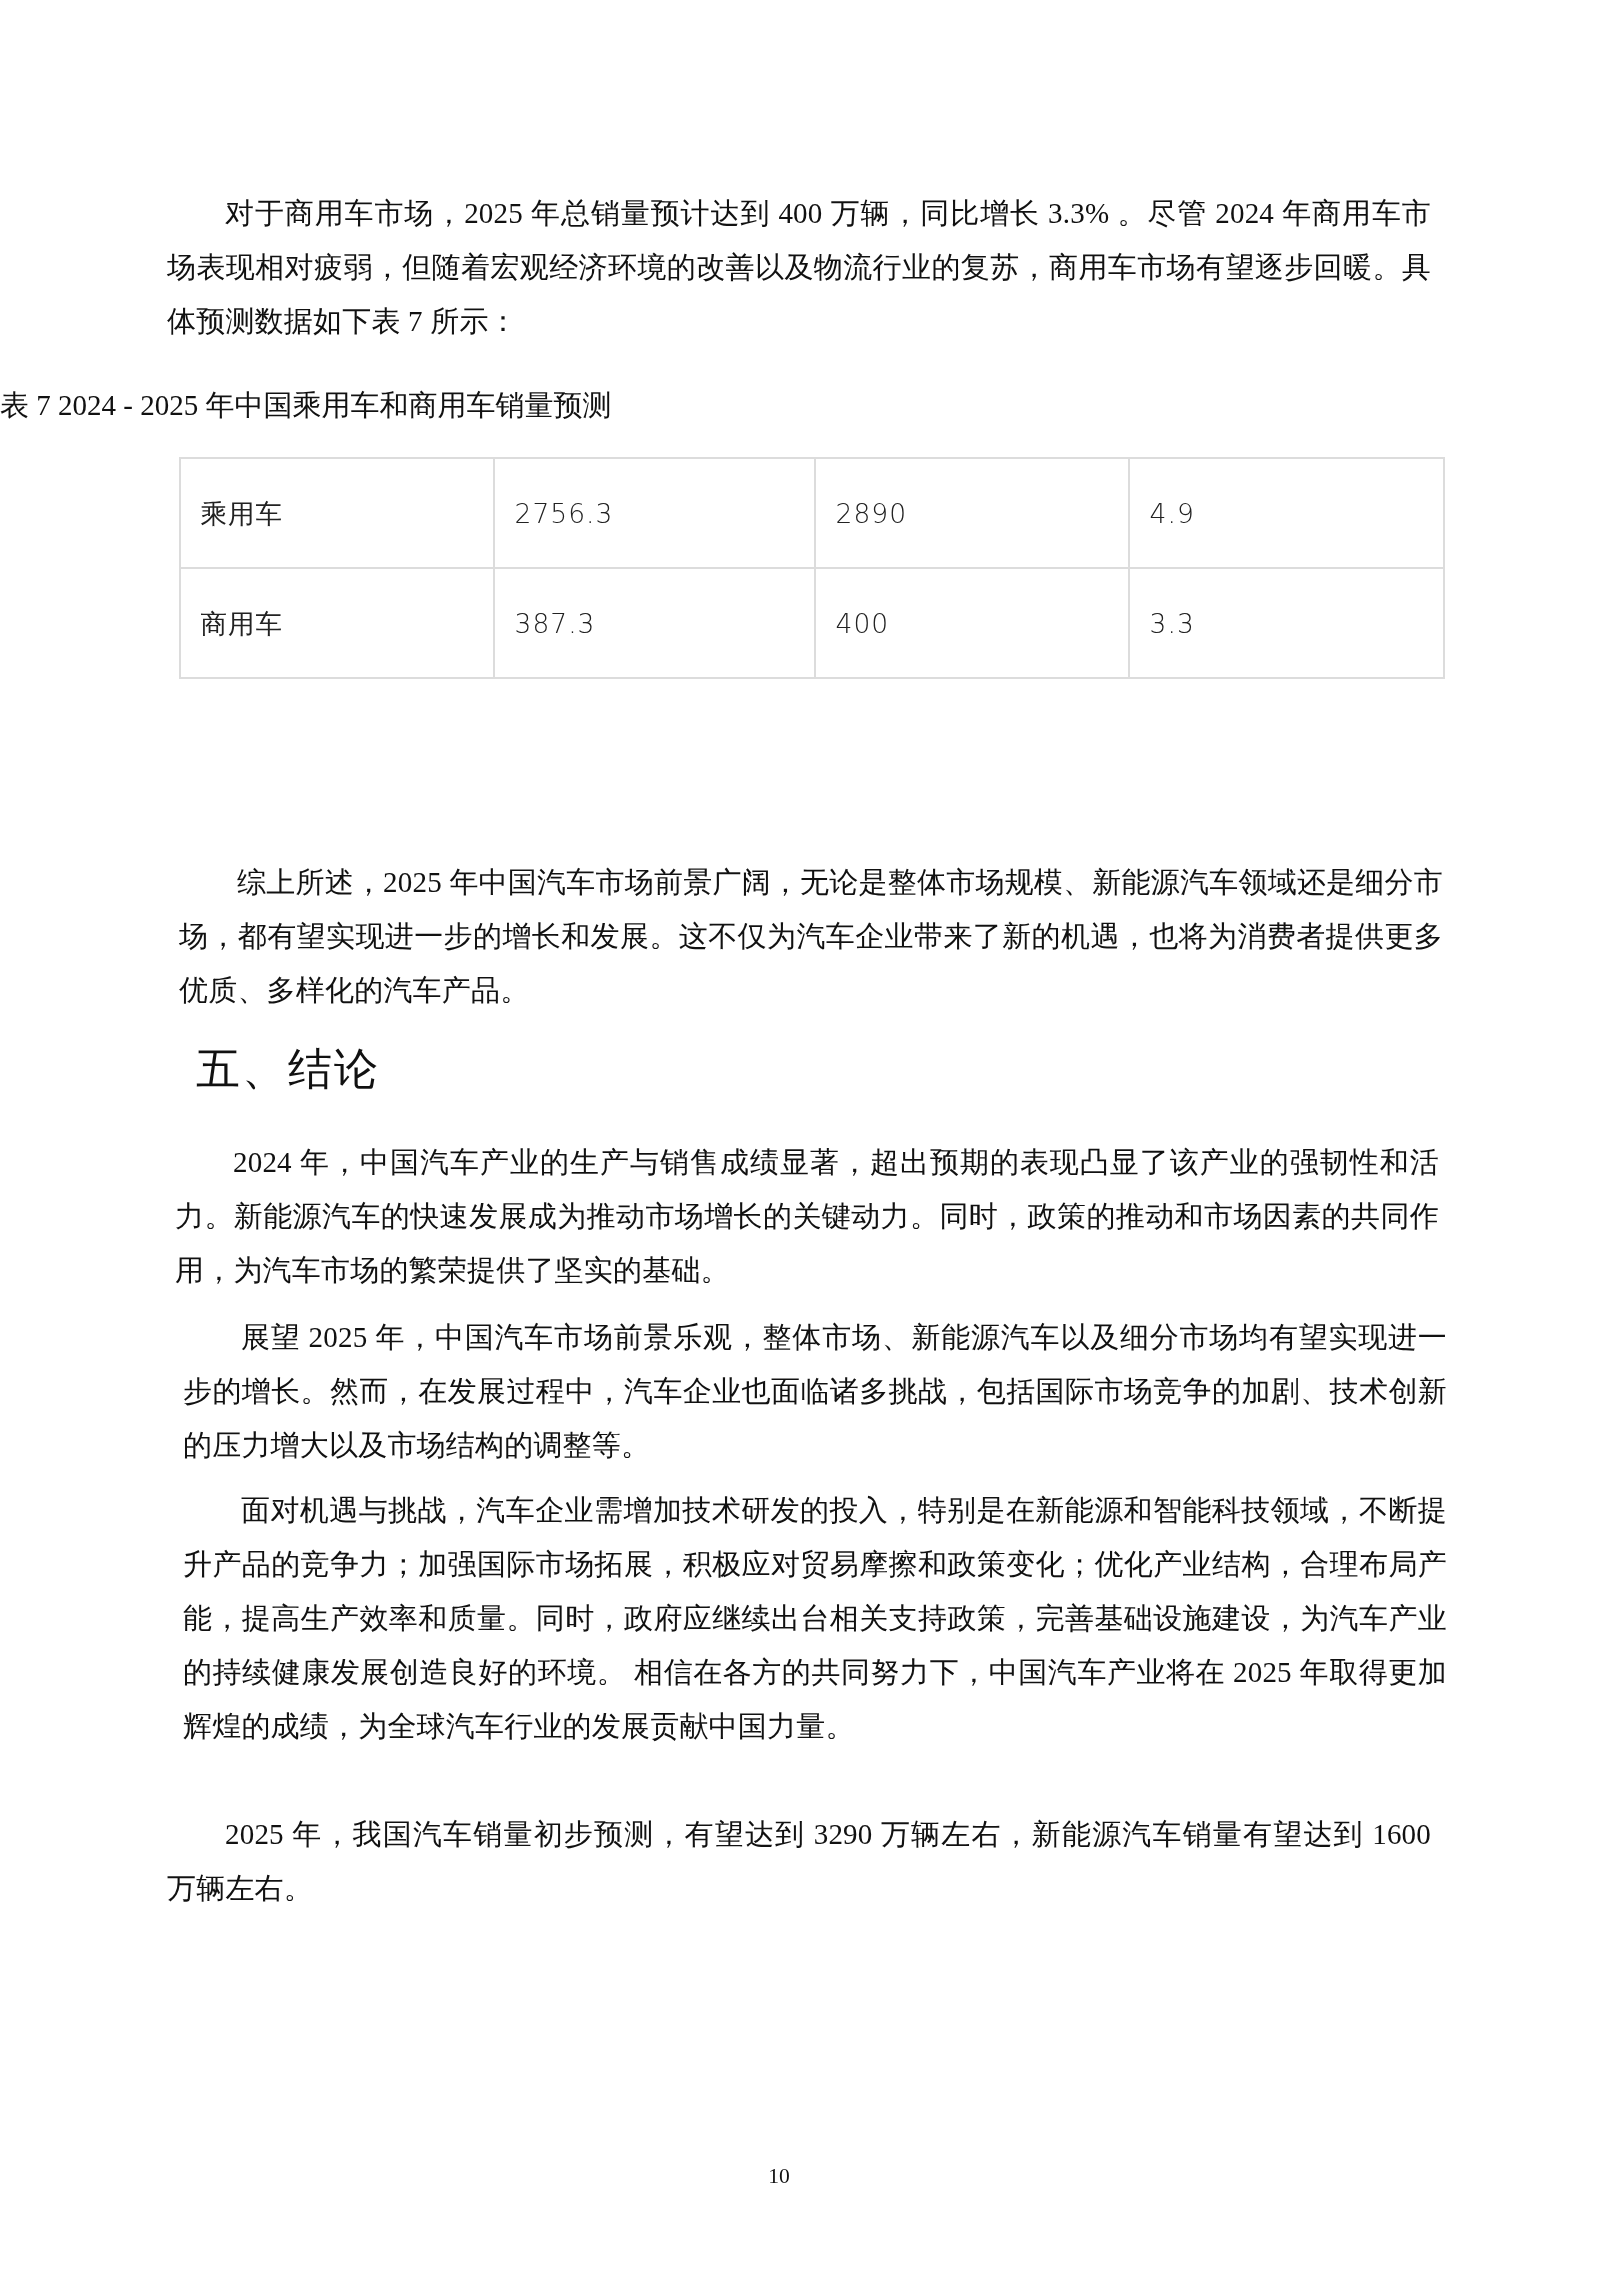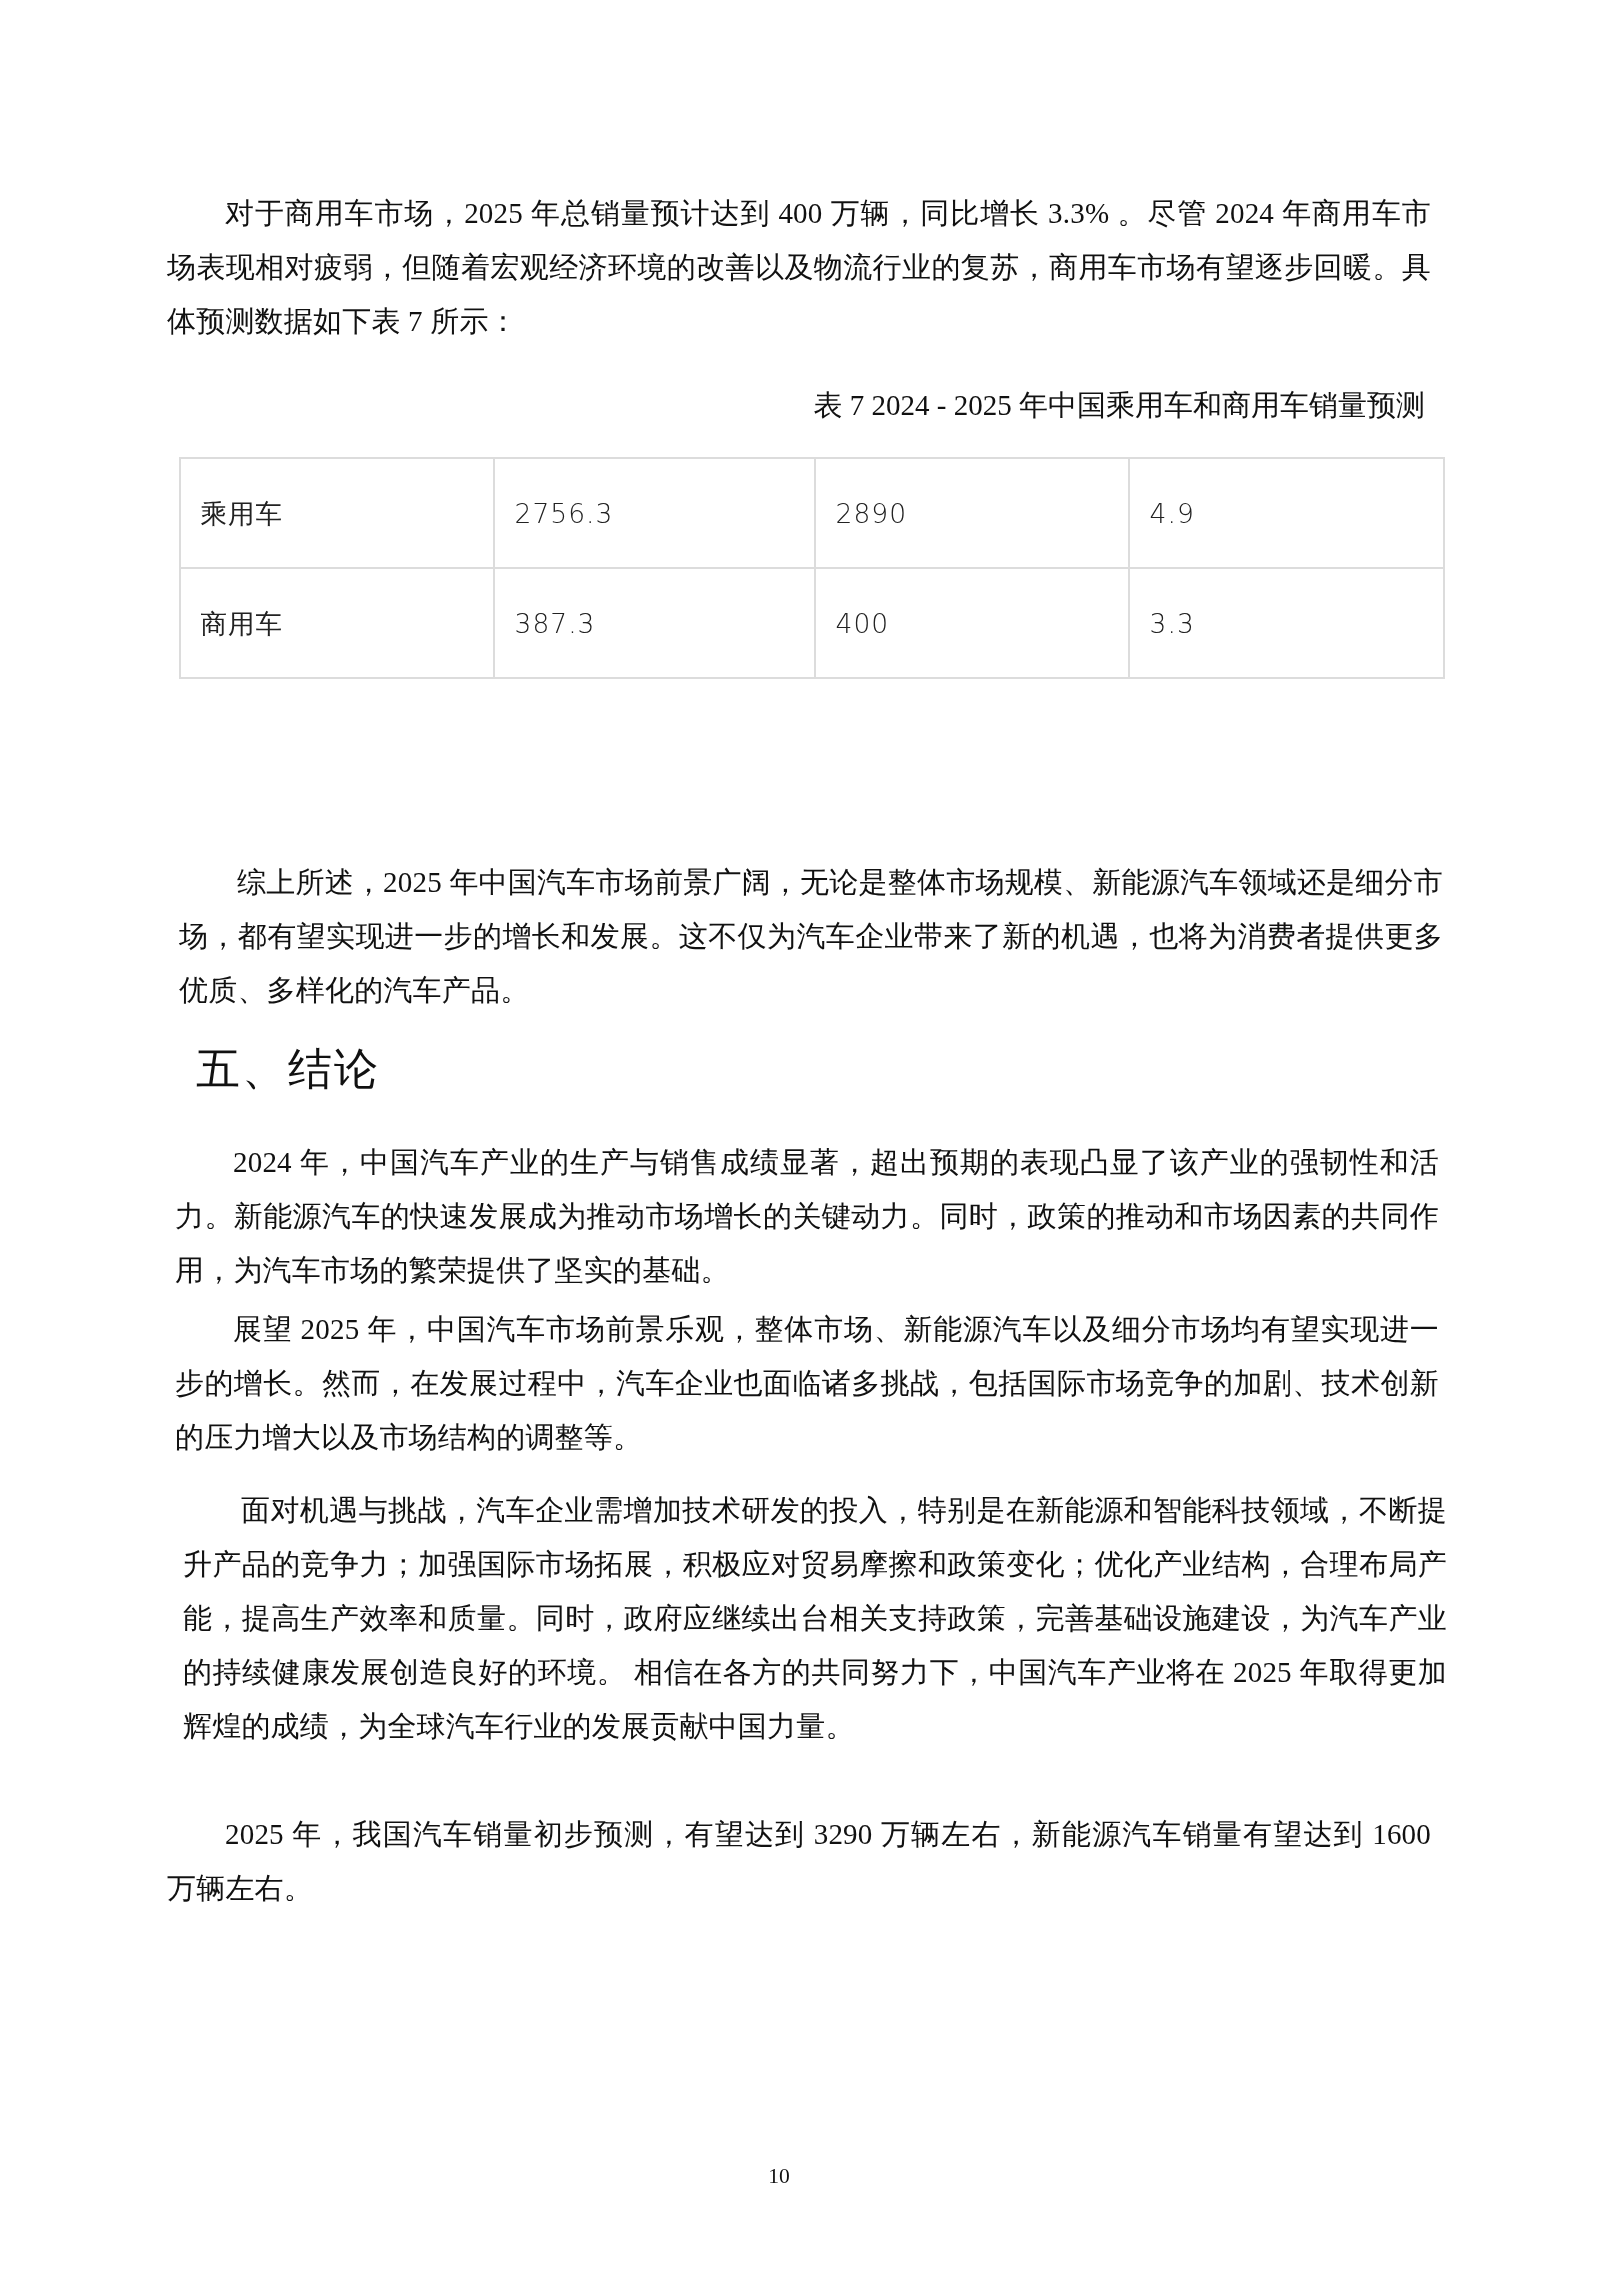--- a/index.html
+++ b/index.html
@@ -1,21 +1,21 @@
 <!DOCTYPE html>
 <html><head>
 <meta charset="utf-8">
 <style>
   html, body { margin: 0; padding: 0; background: #ffffff; }
   body { width: 1621px; height: 2293px; position: relative; overflow: hidden;
          font-family: "Liberation Serif", "DejaVu Serif", serif; color: #111; }
   .page { position: absolute; left: 0; top: 0; width: 1621px; height: 2293px; }
   .para { position: absolute; left: 167px; width: 1264px; font-size: 29px;
           line-height: 54px; text-indent: 58px; text-align: justify; letter-spacing: 0.2px; }
-  .caption { position: absolute; left: 0; width: 1425px; top: 386px; text-align: right;
+  .caption { position: absolute; left: 0; width: 1425px; top: 386px; text-align: left;
              font-size: 29px; line-height: 39px; }
   table.data { position: absolute; left: 179px; top: 457px; width: 1262px;
                border-collapse: collapse; table-layout: fixed;
                font-family: "DejaVu Sans", "Liberation Sans", sans-serif; font-weight: 300; }
   table.data td { border: 2px solid #dcdcdc; vertical-align: top; padding: 21.6px 17.6px 0 19.6px;
                   font-size: 26.5px; line-height: 53px; color: #222; letter-spacing: 1px; }
   table.data tr.hdr td { height: 134px; }
   table.data tr.row td { height: 80px; padding-top: 28px; }
   .heading { position: absolute; left: 196px; top: 1041px; font-family: "DejaVu Sans", sans-serif;
              font-size: 44px; line-height: 55px; font-weight: normal; letter-spacing: 2px; }
@@ -53,21 +53,21 @@
     </tr>
   </tbody>
     </table>
 
   <p class="para" style="top:843px; margin:12px;">综上所述，2025 年中国汽车市场前景广阔，无论是整体市场规模、新能源汽车领域还是细分市场，都有望实现进一步的增长和发展。这不仅为汽车企业带来了新的机遇，也将为消费者提供更多优质、多样化的汽车产品。</p>
 
   <h2 class="heading" style="margin:0;">五、结论</h2>
 
   <p class="para" style="top:1127px; margin:8px;">2024 年，中国汽车产业的生产与销售成绩显著，超出预期的表现凸显了该产业的强韧性和活力。新能源汽车的快速发展成为推动市场增长的关键动力。同时，政策的推动和市场因素的共同作用，为汽车市场的繁荣提供了坚实的基础。</p>
 
-  <p class="para" style="top:1294px; margin:8px;">展望 2025 年，中国汽车市场前景乐观，整体市场、新能源汽车以及细分市场均有望实现进一步的增长。然而，在发展过程中，汽车企业也面临诸多挑战，包括国际市场竞争的加剧、技术创新的压力增大以及市场结构的调整等。</p>
+  <p class="para" style="top:1294px; margin:16px;">展望 2025 年，中国汽车市场前景乐观，整体市场、新能源汽车以及细分市场均有望实现进一步的增长。然而，在发展过程中，汽车企业也面临诸多挑战，包括国际市场竞争的加剧、技术创新的压力增大以及市场结构的调整等。</p>
 
   <p class="para" style="top:1467px; margin:16px;">面对机遇与挑战，汽车企业需增加技术研发的投入，特别是在新能源和智能科技领域，不断提升产品的竞争力；加强国际市场拓展，积极应对贸易摩擦和政策变化；优化产业结构，合理布局产能，提高生产效率和质量。同时，政府应继续出台相关支持政策，完善基础设施建设，为汽车产业的持续健康发展创造良好的环境。 相信在各方的共同努力下，中国汽车产业将在 2025 年取得更加辉煌的成绩，为全球汽车行业的发展贡献中国力量。</p>
 
   <p class="para" style="top:1807px; margin:0;">2025 年，我国汽车销量初步预测，有望达到 3290 万辆左右，新能源汽车销量有望达到 1600 万辆左右。</p>
 
   <div class="pagenum">10</div>
 </div>
 
 
 </body></html>

